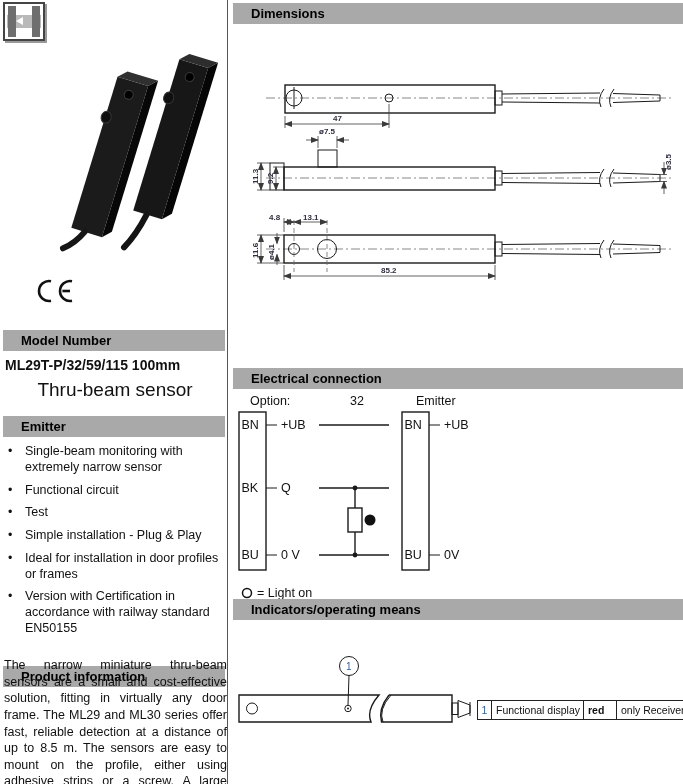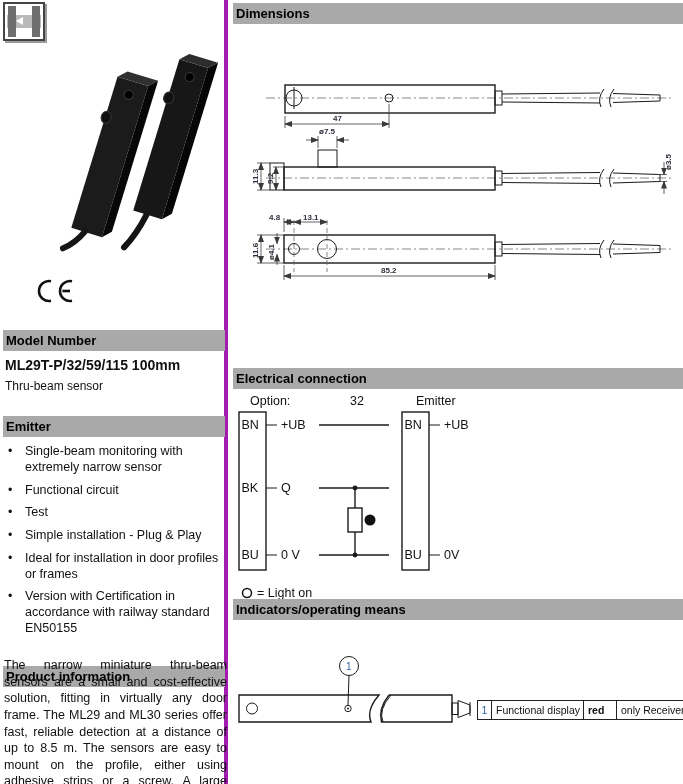--- a/index.html
+++ b/index.html
@@ -1,40 +1,40 @@
 <!DOCTYPE html>
 <html><head>
 <meta charset="utf-8">
 <style>
   * { margin:0; padding:0; box-sizing:border-box; }
   html,body { background:#fff; }
   body { font-family:"Liberation Sans", sans-serif; color:#111; }
   .page { position:relative; width:683px; height:784px; background:#fff; overflow:hidden; }
 
   
-  .left-col  { position:absolute; left:0; top:0; width:228px; height:784px; border-right:4px solid #a21caf; background:#fff; }
+  .left-col  { position:absolute; left:0; top:0; width:228px; height:784px; border-right:1px solid #a21caf; background:#fff; }
   .right-col { position:absolute; left:233px; top:0; width:450px; height:784px; background:#fff; }
 
   
-  .sec-hdr { position:absolute; background:#a9a9a9; color:#000; font-weight:bold; font-size:13px; line-height:21px; padding-left:3px; height:21px; }
+  .sec-hdr { position:absolute; background:#a9a9a9; color:#000; font-weight:bold; font-size:13px; line-height:21px; padding-left:18px; height:21px; }
   .sec-hdr.left-w { left:3px; width:222px; }
   .sec-hdr.right-w { left:0; width:450px; }
 
   
   .tb-icon { position:absolute; left:3px; top:2px; width:42px; height:39px; background:#fff; border:2px solid #444;
              box-shadow:2px 2px 0 #9a9a9a; }
   .tb-icon .band { position:absolute; left:2px; right:2px; top:11px; height:13px; background:#b9b9b9; }
   .tb-icon .barL { position:absolute; left:3px;  top:2px; bottom:2px; width:8px; background:#6e6e6e; }
   .tb-icon .barR { position:absolute; right:3px; top:2px; bottom:2px; width:8px; background:#6e6e6e; }
   .tb-icon .arrow { position:absolute; left:11px; top:13px; width:0; height:0;
                     border-top:4px solid transparent; border-bottom:4px solid transparent; border-right:7px solid #fff; }
 
   
   .model-name { position:absolute; left:5px; top:357px; width:220px; font-size:14px; font-weight:bold; }
-  .model-type { position:absolute; left:5px; top:379px; width:220px; font-size:12px; }
+  .model-type { position:absolute; left:5px; top:379px; width:220px; font-size:19px;text-align:center; }
   .model-cable{ position:absolute; left:5px; top:397px; width:220px; font-size:11.5px; }
 
   .features-list { position:absolute; left:5px; top:444px; width:221px; }
   .feat-item { display:flex; margin-bottom:7px; font-size:12.5px; line-height:1.26; }
   .feat-item .bullet { width:20px; flex:0 0 20px; padding-left:3px; }
 
   .prod-info { position:absolute; left:4px; top:657px; width:223px; font-size:12.5px; line-height:1.33; text-align:justify; }
 
   
   svg { display:block; }

